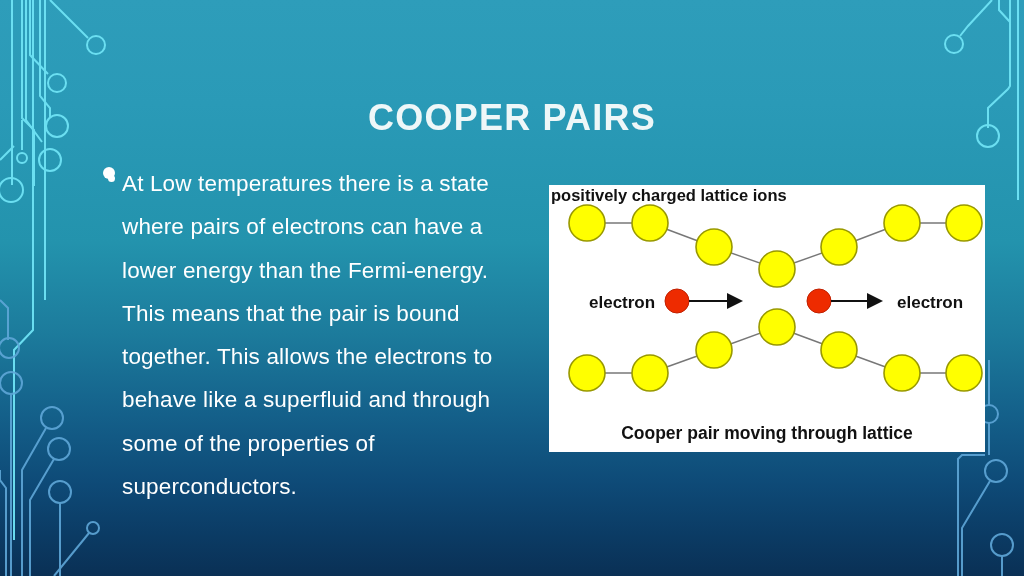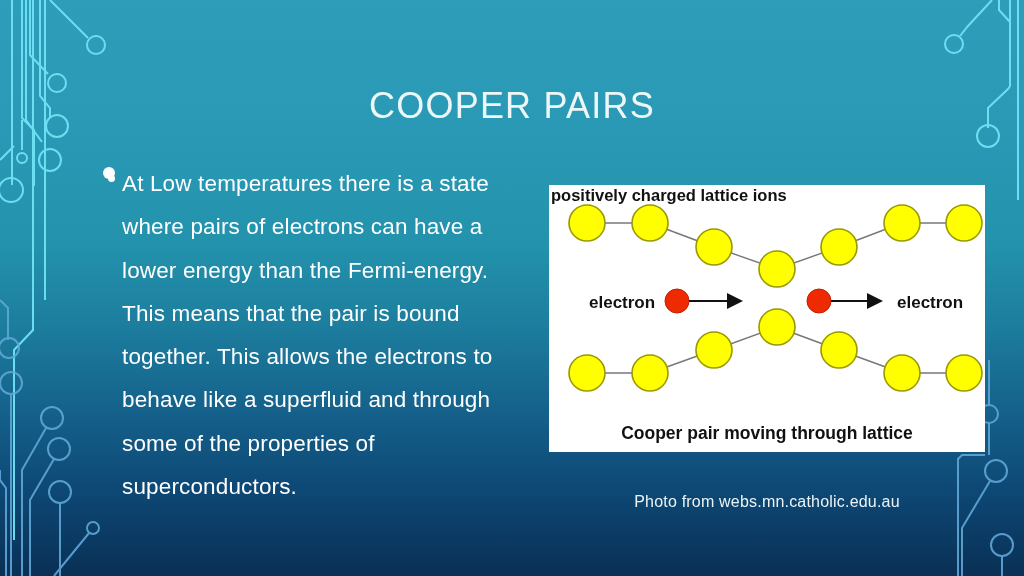--- a/index.html
+++ b/index.html
@@ -31,27 +31,27 @@
     left: 0;
     width: 1024px;
     height: 576px;
     pointer-events: none;
   }
 
   
   #title {
     position: absolute;
     left: 0;
-    top: 84px;
+    top: 96px;
     width: 1024px;
     text-align: center;
     color: #eef7f8;
     font-size: 36px;
     letter-spacing: 1.2px;
-    font-weight: 400;
+    font-weight: 700;
     line-height: 44px;
     white-space: nowrap;
   }
 
   
   #body-block {
     position: absolute;
     left: 108px;
     top: 162px;
     width: 420px;
@@ -244,15 +244,14 @@
         <circle cx="228" cy="142" r="18" fill="#ffff00" stroke="#999900"></circle>
         <circle cx="290" cy="165" r="18" fill="#ffff00" stroke="#999900"></circle>
         <circle cx="353" cy="188" r="18" fill="#ffff00" stroke="#999900"></circle>
         <circle cx="415" cy="188" r="18" fill="#ffff00" stroke="#999900"></circle>
       </g>
 
       <text x="218" y="254" text-anchor="middle" font-family="Liberation Sans, sans-serif" font-size="17.5" font-weight="bold" fill="#111111">Cooper pair moving through lattice</text>
     </svg>
   </div>
 
-  <div id="caption">Photo from webs.mn.catholic.edu.au</div>
 
 </div>
 
 </body></html>

